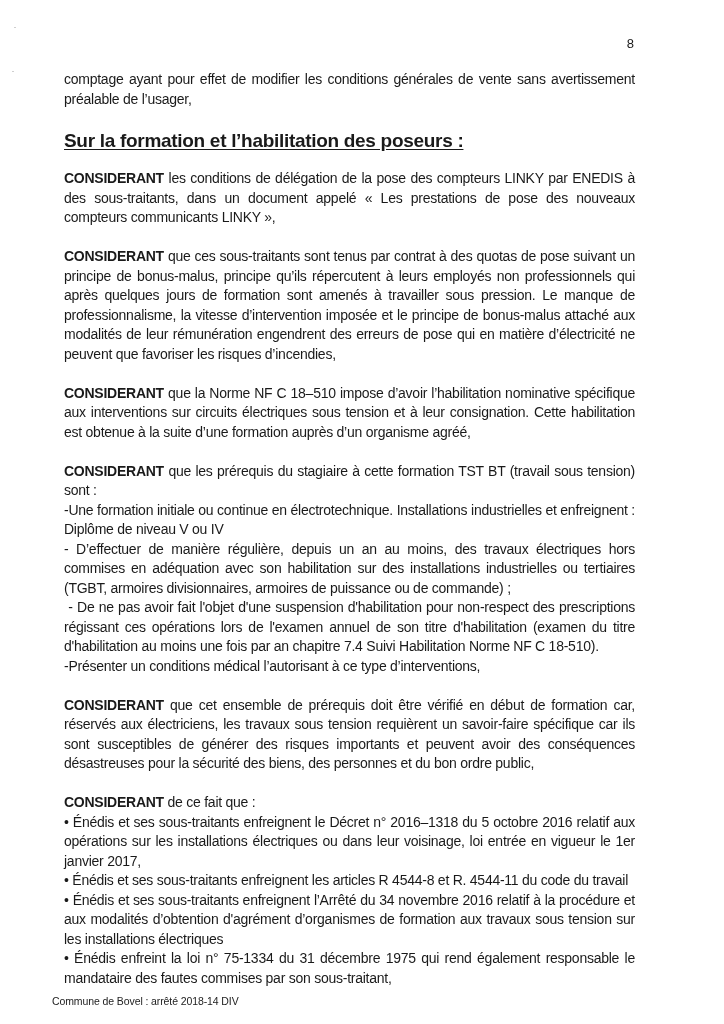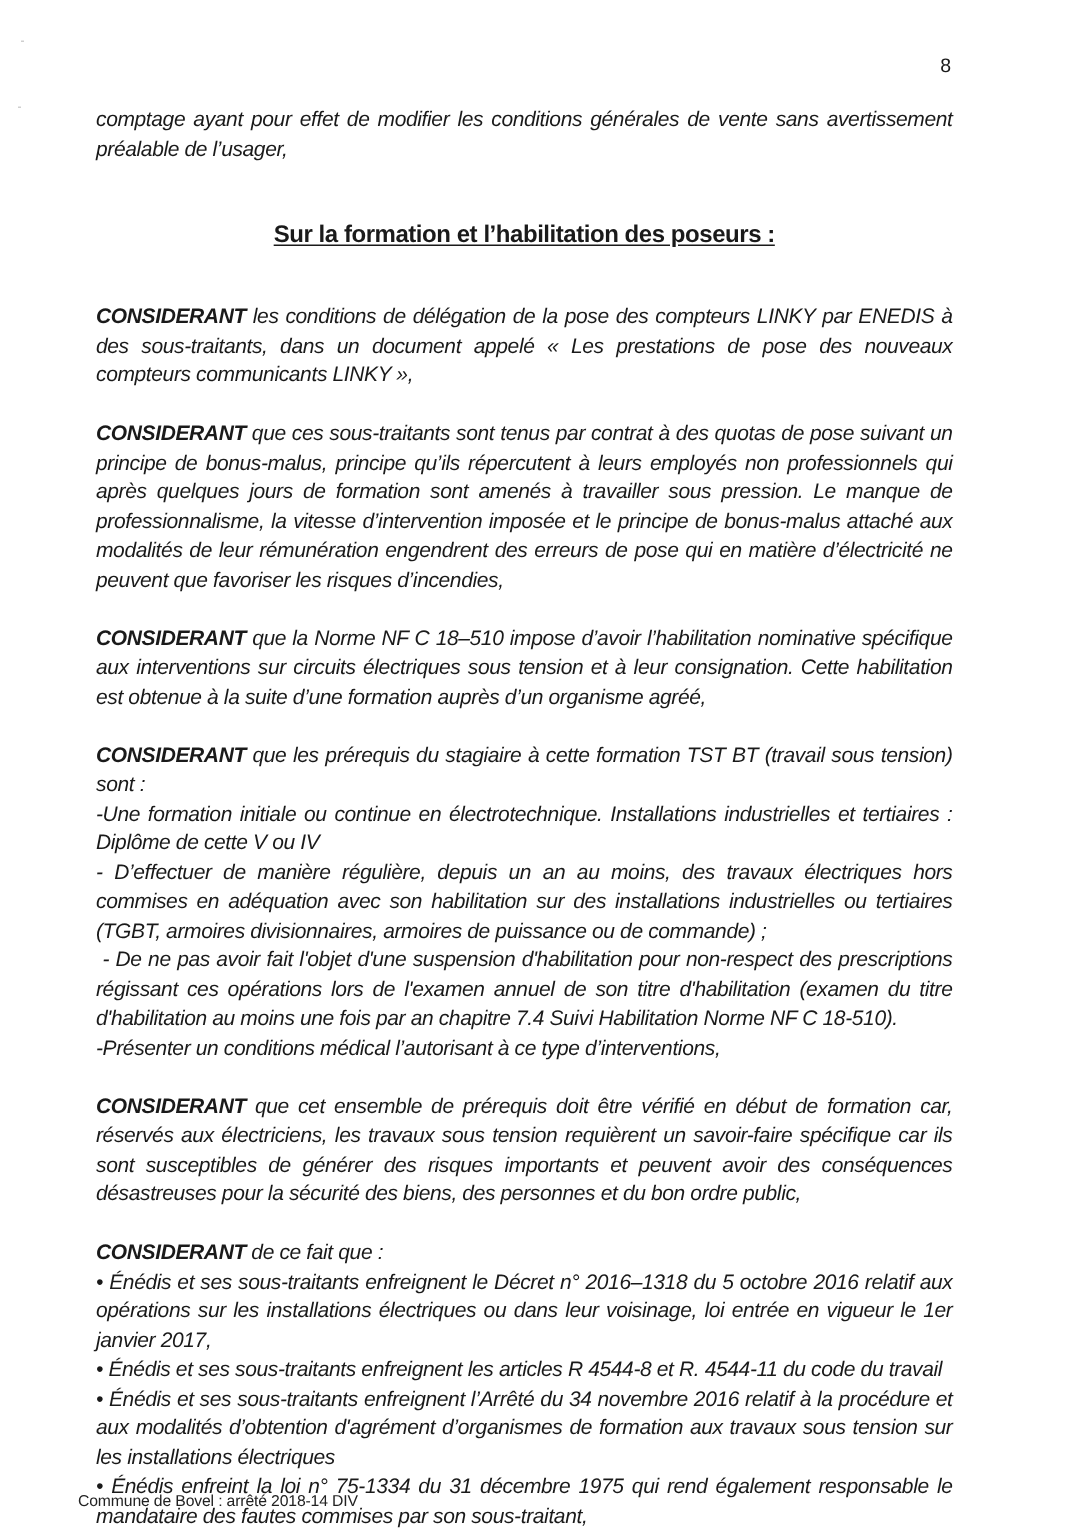--- a/index.html
+++ b/index.html
@@ -29,31 +29,30 @@
       left: 64px;
       width: 571px;
       font-size: 14px;
       line-height: 19.5px;
       letter-spacing: -0.25px;
     }
     .p {
       margin: 0;
       text-align: justify;
     }
-    .p.last-left { text-align-last: left; font-style: italic; }
+    .p.last-left { text-align-last: left; }
     .gap { height: 19.5px; }
     .heading {
-      margin: 16px;
+      margin: 0;
       font-weight: bold;
-      font-size: 16px;
+      font-size: 19px;
       line-height: 22px;
       text-decoration: underline;
       text-underline-offset: 2px;
       letter-spacing: -0.3px;
-      text-align: center;
     }
     .kw { font-weight: bold; }
     .footer {
       position: absolute;
       top: 995px;
       left: 52px;
       font-size: 10.5px;
       color: #222;
       letter-spacing: -0.1px;
     }
@@ -84,21 +83,21 @@
   <p class="p last-left"><span class="kw">CONSIDERANT</span><span> les conditions de délégation de la pose des compteurs LINKY par ENEDIS à des sous-traitants, dans un document appelé « Les prestations de pose des nouveaux compteurs communicants LINKY »,</span></p>
   <div class="gap"></div>
 
   <p class="p last-left"><span class="kw">CONSIDERANT</span><span> que ces sous-traitants sont tenus par contrat à des quotas de pose suivant un principe de bonus-malus, principe qu’ils répercutent à leurs employés non professionnels qui après quelques jours de formation sont amenés à travailler sous pression. Le manque de professionnalisme, la vitesse d’intervention imposée et le principe de bonus-malus attaché aux modalités de leur rémunération engendrent des erreurs de pose qui en matière d’électricité ne peuvent que favoriser les risques d’incendies,</span></p>
   <div class="gap"></div>
 
   <p class="p last-left"><span class="kw">CONSIDERANT</span><span> que la  Norme NF C 18–510 impose d’avoir l’habilitation nominative spécifique aux interventions sur circuits électriques sous tension et à leur consignation. Cette habilitation est obtenue à la suite d’une formation auprès d’un organisme agréé,</span></p>
   <div class="gap"></div>
 
   <p class="p last-left"><span class="kw">CONSIDERANT</span><span> que les prérequis du stagiaire à cette formation TST BT (travail sous tension) sont :</span></p>
-  <p class="p last-left">-Une formation initiale ou continue en électrotechnique. Installations industrielles et tertiaires : Diplôme de cette V ou IV</p>
+  <p class="p last-left">-Une formation initiale ou continue en électrotechnique. Installations industrielles et enfreignent : Diplôme de niveau V ou IV</p>
   <p class="p last-left">- D’effectuer de manière régulière, depuis un an au moins, des travaux électriques hors commises en adéquation avec son habilitation sur des installations industrielles ou tertiaires (TGBT, armoires divisionnaires, armoires de puissance ou de commande) ;</p>
   <p class="p last-left" style="white-space:pre-wrap;"> - De ne pas avoir fait l'objet d'une suspension d'habilitation pour non-respect des prescriptions régissant ces opérations lors de l'examen annuel de son titre d'habilitation (examen du titre d'habilitation au moins une fois par an chapitre 7.4 Suivi Habilitation Norme NF C 18-510).</p>
   <p class="p last-left">-Présenter un conditions médical l’autorisant à ce type d’interventions,</p>
   <div class="gap"></div>
 
   <p class="p last-left"><span class="kw">CONSIDERANT</span><span> que cet ensemble de prérequis doit être vérifié en début de formation car, réservés aux électriciens, les travaux sous tension requièrent un savoir-faire spécifique car ils sont susceptibles de générer des risques importants et peuvent avoir des conséquences désastreuses pour la sécurité des biens, des personnes et du bon ordre public,</span></p>
   <div class="gap"></div>
 
   <p class="p last-left"><span class="kw">CONSIDERANT</span><span> de ce fait que :</span></p>
   <p class="p last-left">• Énédis et ses sous-traitants enfreignent le Décret n° 2016–1318 du 5 octobre 2016 relatif aux opérations sur les installations électriques ou dans leur voisinage, loi entrée en vigueur le 1er janvier 2017,</p>

